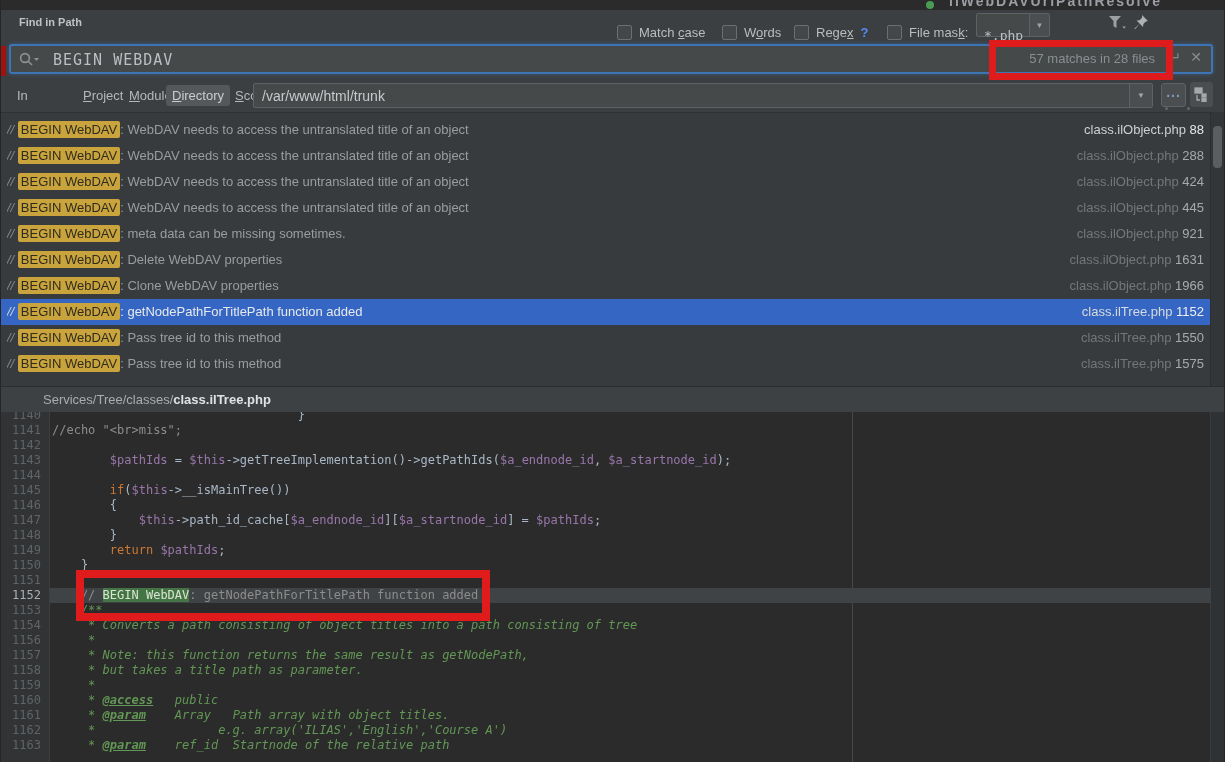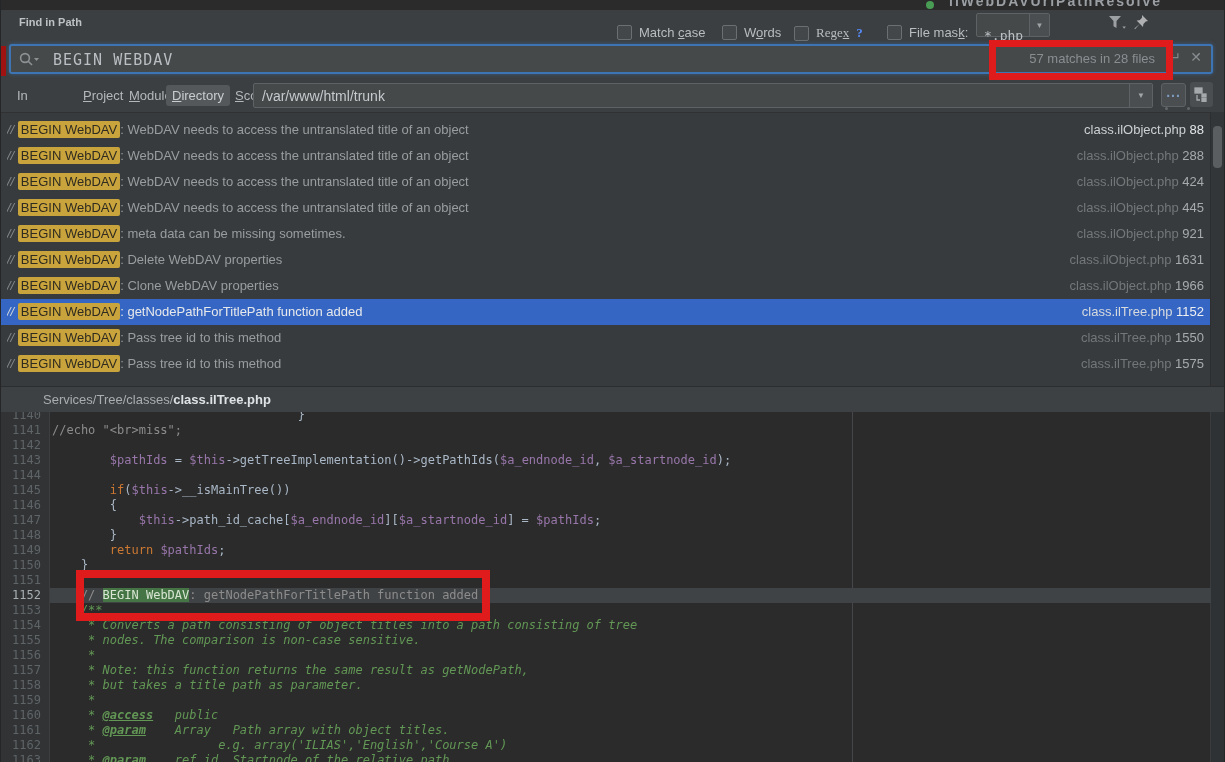--- a/index.html
+++ b/index.html
@@ -113,21 +113,21 @@
   <div class="dialog">
 
     <div class="hdr">
       <span class="title">Find in Path</span>
       <span><label class="opt" style="left: 616px;">
             <span class="cb"></span>
             <span>Match <u>c</u>ase</span>
           </label><label class="opt" style="left: 721px;">
             <span class="cb"></span>
             <span>W<u>o</u>rds</span>
-          </label><label class="opt" style="left: 793px; font-family: Liberation Serif, serif;">
+          </label><label class="opt" style="left: 793px;">
             <span class="cb"></span>
             <span>Rege<u>x</u></span>
             <span class="help">?</span>
           </label><label class="opt" style="left: 886px;">
             <span class="cb"></span>
             <span>File mas<u>k</u>:</span>
           </label></span>
       <span class="mask-combo">
         <span class="mask-val">*.php</span>
         <span class="mask-arrow">▼</span>
@@ -290,24 +290,20 @@
           </div>
           <div class="eline">
             <span class="ln">1153</span>
             <span class="code"><span class="sg-d">    /**</span></span>
           </div>
           <div class="eline">
             <span class="ln">1154</span>
             <span class="code"><span class="sg-d">     * Converts a path consisting of object titles into a path consisting of tree</span></span>
           </div>
           <div class="eline">
-            <span class="ln">1155</span>
-            <span class="code"><span class="sg-d">     * nodes. The comparison is non-case sensitive.</span></span>
-          </div>
-          <div class="eline">
             <span class="ln">1156</span>
             <span class="code"><span class="sg-d">     *</span></span>
           </div>
           <div class="eline">
             <span class="ln">1157</span>
             <span class="code"><span class="sg-d">     * Note: this function returns the same result as getNodePath,</span></span>
           </div>
           <div class="eline">
             <span class="ln">1158</span>
             <span class="code"><span class="sg-d">     * but takes a title path as parameter.</span></span>

